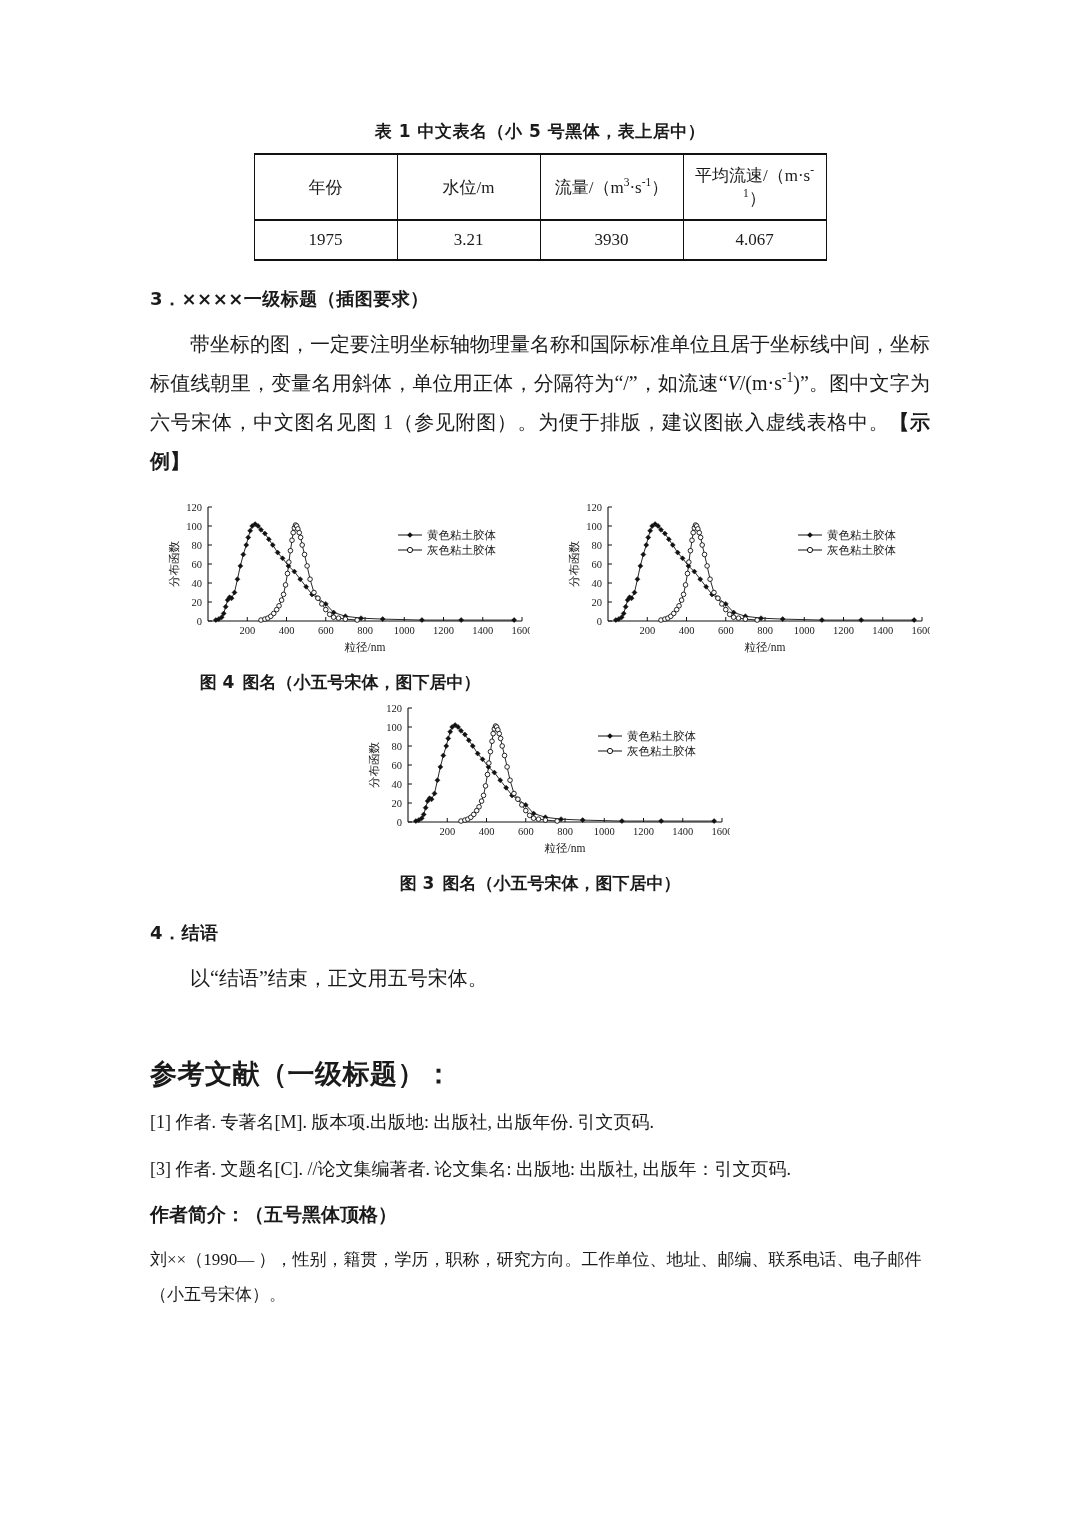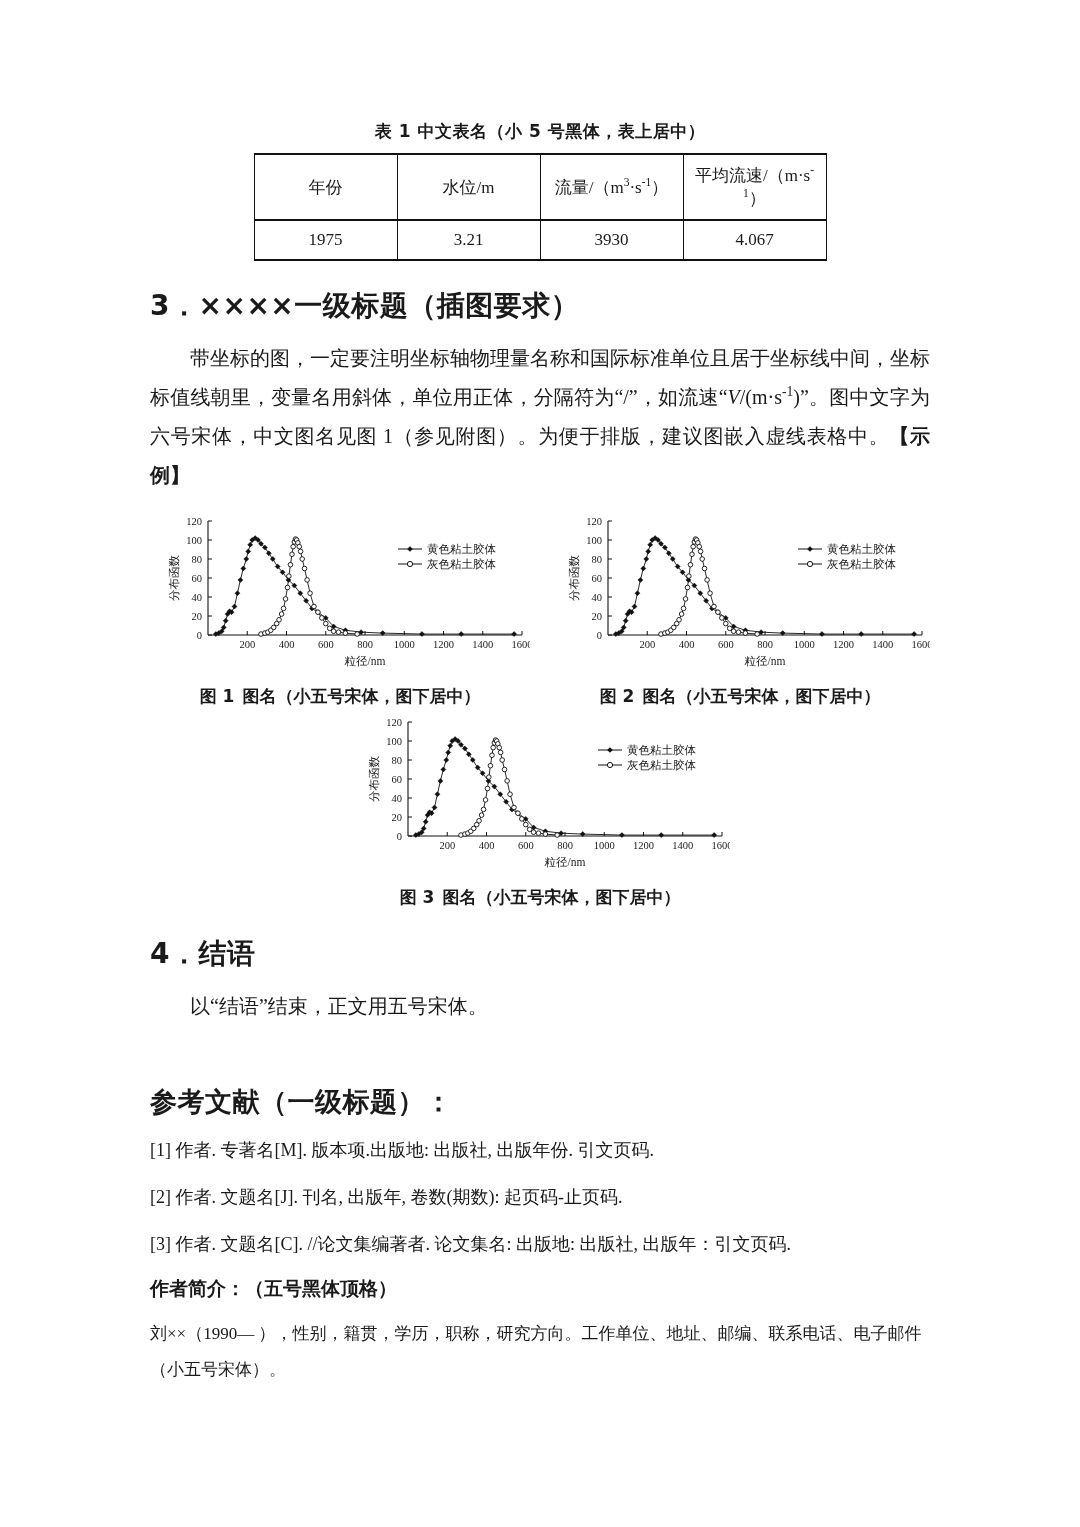--- a/index.html
+++ b/index.html
@@ -59,21 +59,21 @@
     border-bottom: 2.5px solid #111;
   }
   table.data-table th:first-child,
   table.data-table td:first-child { border-left: 1.5px solid #111; }
   sup { font-size: 0.68em; vertical-align: super; line-height: 0; }
 
   
   h2.sec-title {
     font-family: "DejaVu Sans", "Liberation Sans", sans-serif;
     font-weight: bold;
-    font-size: 28px;
+    font-size: 18px;
     margin: 26px 0 14px 0;
     letter-spacing: 0.5px;
   }
   h2.ref-title {
     font-family: "DejaVu Sans", "Liberation Sans", sans-serif;
     font-weight: bold;
     font-size: 27px;
     margin: 0 0 16px 0;
     letter-spacing: 0.5px;
   }
@@ -287,21 +287,21 @@
             <circle cx="207.15" cy="123.05" r="2.3" fill="#fff" stroke="#111" stroke-width="0.9"></circle>
             <line x1="248" y1="38" x2="272" y2="38" stroke="#111" stroke-width="1"></line>
             <polygon points="260,35.2 262.8,38 260,40.8 257.2,38" fill="#111"></polygon>
             <text x="277" y="42" font-size="11.5">黄色粘土胶体</text>
             <line x1="248" y1="53" x2="272" y2="53" stroke="#111" stroke-width="1"></line>
             <circle cx="260" cy="53" r="2.6" fill="#fff" stroke="#111" stroke-width="1"></circle>
             <text x="277" y="57" font-size="11.5">灰色粘土胶体</text>
           </g>
       </svg>
       <div class="fig-caption">
-        <span class="num">图 1</span><span>图名（小五号宋体，图下居中）</span>
+        <span class="num">图 4</span><span>图名（小五号宋体，图下居中）</span>
       </div>
     </div>
 
     <div class="figure">
       <svg class="plot" width="380" height="168" viewBox="0 0 380 168">
         <g class="chart">
             <line x1="58" y1="10" x2="58" y2="124" stroke="#111" stroke-width="1.1"></line>
             <line x1="58" y1="124" x2="372" y2="124" stroke="#111" stroke-width="1.1"></line>
             <line x1="58" y1="124" x2="62" y2="124" stroke="#111" stroke-width="1"></line>
             <text x="52" y="127.6" text-anchor="end" font-size="10.5">0</text>
@@ -410,23 +410,20 @@
             <circle cx="195.375" cy="122.1" r="2.3" fill="#fff" stroke="#111" stroke-width="0.9"></circle>
             <circle cx="207.15" cy="123.05" r="2.3" fill="#fff" stroke="#111" stroke-width="0.9"></circle>
             <line x1="248" y1="38" x2="272" y2="38" stroke="#111" stroke-width="1"></line>
             <polygon points="260,35.2 262.8,38 260,40.8 257.2,38" fill="#111"></polygon>
             <text x="277" y="42" font-size="11.5">黄色粘土胶体</text>
             <line x1="248" y1="53" x2="272" y2="53" stroke="#111" stroke-width="1"></line>
             <circle cx="260" cy="53" r="2.6" fill="#fff" stroke="#111" stroke-width="1"></circle>
             <text x="277" y="57" font-size="11.5">灰色粘土胶体</text>
           </g>
       </svg>
-      <div class="fig-caption">
-        <span class="num">图 2</span><span>图名（小五号宋体，图下居中）</span>
-      </div>
     </div>
 
   </div>
 
   <div class="figure centered">
     <svg class="plot" width="380" height="168" viewBox="0 0 380 168">
       <g class="chart">
           <line x1="58" y1="10" x2="58" y2="124" stroke="#111" stroke-width="1.1"></line>
           <line x1="58" y1="124" x2="372" y2="124" stroke="#111" stroke-width="1.1"></line>
           <line x1="58" y1="124" x2="62" y2="124" stroke="#111" stroke-width="1"></line>
@@ -549,21 +546,20 @@
   </div>
 
   <div class="conclusion-block">
     <h2 class="sec-title">4．结语</h2>
     <p class="body-par">以“结语”结束，正文用五号宋体。</p>
   </div>
 
   <div class="ref-block">
     <h2 class="ref-title">参考文献（一级标题）：</h2>
     <p class="ref-item">[1] 作者. 专著名[M]. 版本项.出版地: 出版社, 出版年份. 引文页码.</p>
-    <p class="ref-item">[2] 作者. 文题名[J]. 刊名, 出版年, 卷数(期数): 起页码-止页码.</p>
     <p class="ref-item">[3] 作者. 文题名[C]. //论文集编著者. 论文集名: 出版地: 出版社, 出版年：引文页码.</p>
   </div>
 
   <div>
     <h3 class="author-title">作者简介：（五号黑体顶格）</h3>
     <p class="author-bio">刘××（1990— ），性别，籍贯，学历，职称，研究方向。工作单位、地址、邮编、联系电话、电子邮件</p>
     <p class="author-bio">（小五号宋体）。</p>
   </div>
 
 </div>

